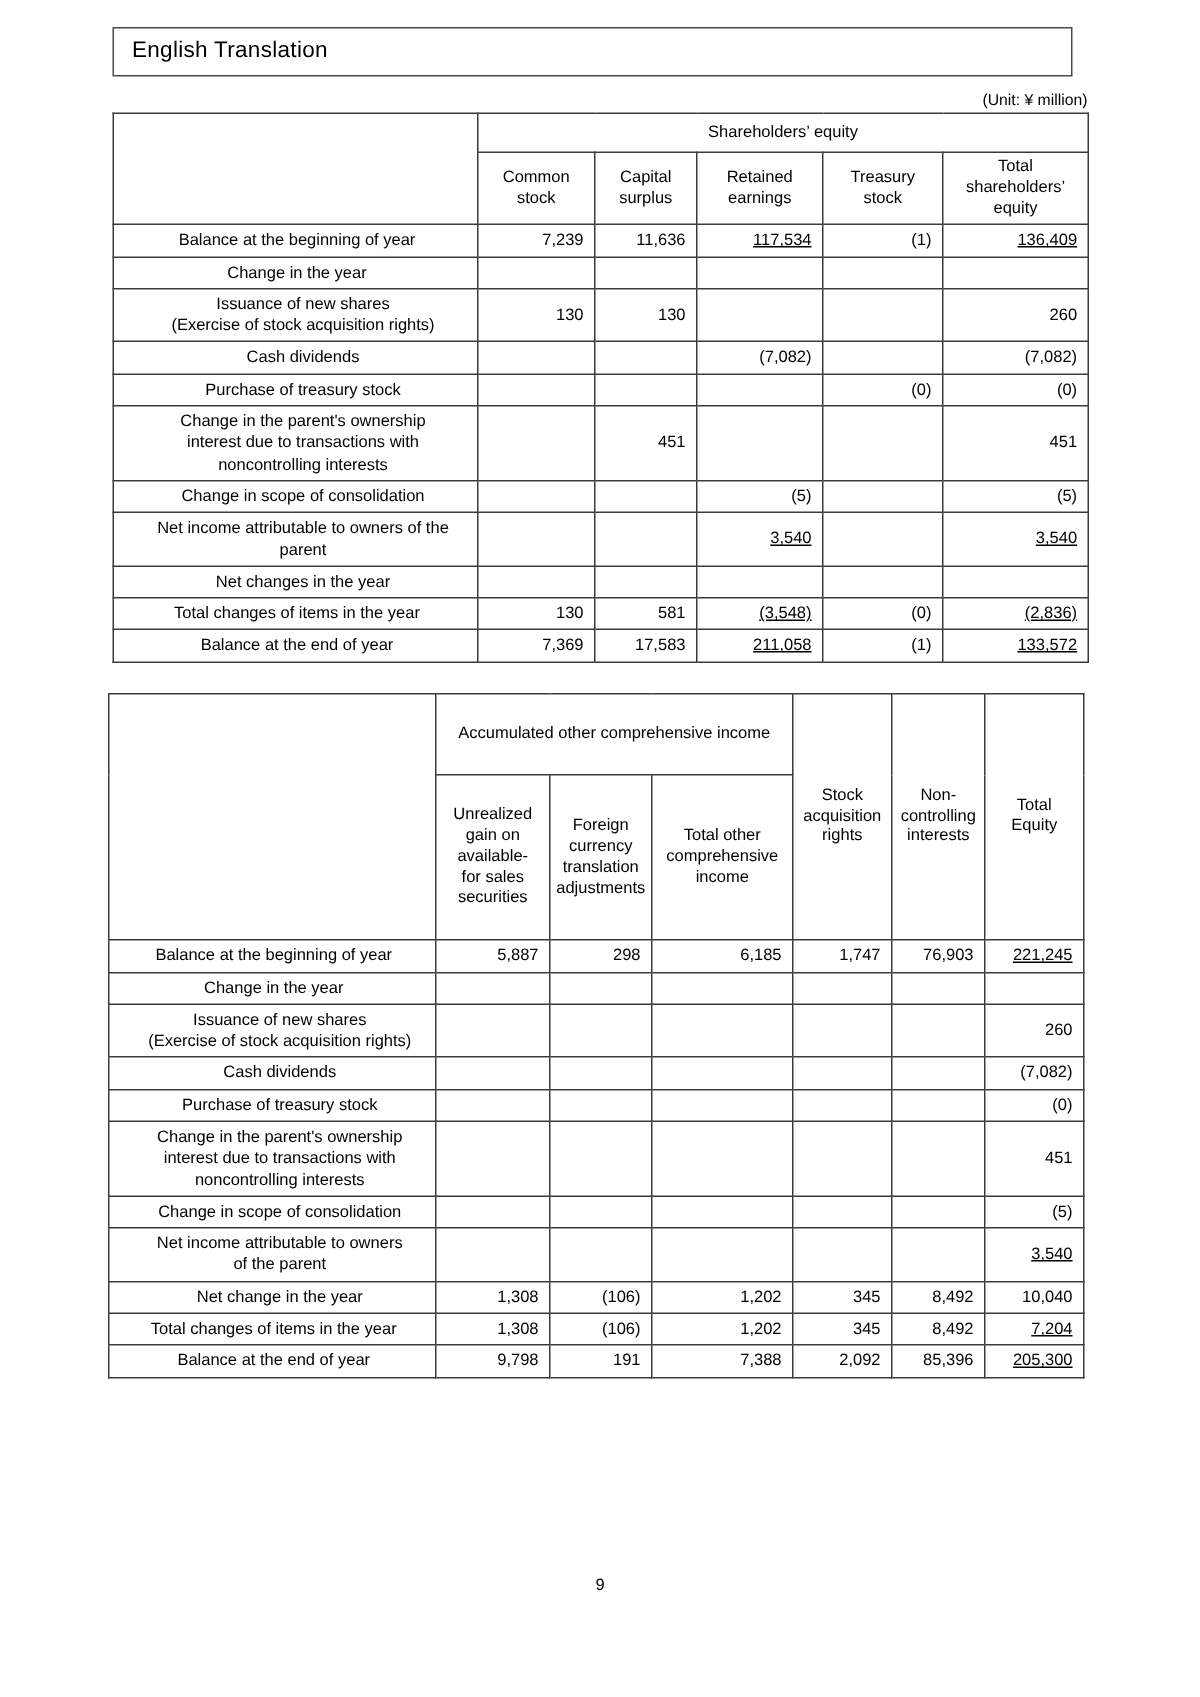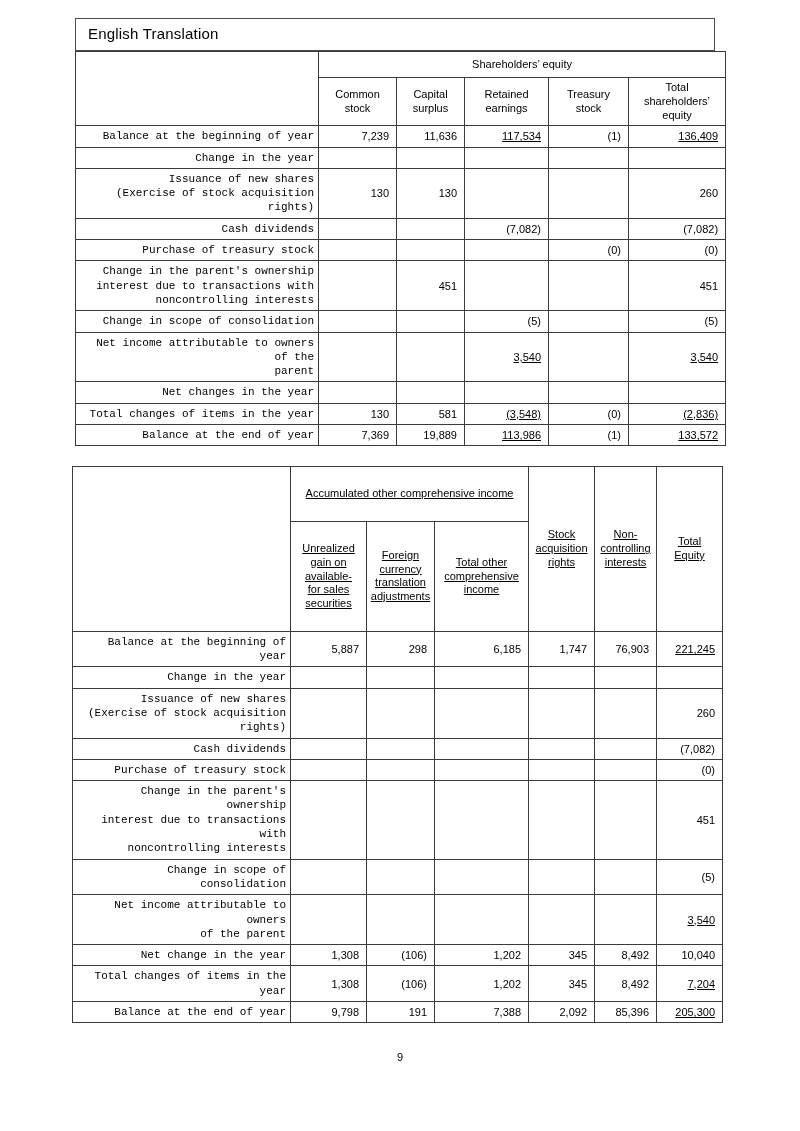--- a/index.html
+++ b/index.html
@@ -15,39 +15,40 @@
   .trans-title { font-size:15px; letter-spacing:0.2px; }
   .trans-note { font-size:9.5px; margin-top:3px; padding-left:8px; }
 
   .fy-line { font-size:11.5px; margin-top:22px; }
   .unit-line { font-size:10.5px; width:650px; text-align:right; margin-top:10px; margin-bottom:2px; }
 
   table { border-collapse:collapse; table-layout:fixed; width:650px; font-size:11px; }
   th, td { border:1px solid #3a3a3a; vertical-align:middle; }
   th { font-weight:normal; text-align:center; padding:3px 14px; white-space:pre-line; line-height:1.25; }
   th.group { height:26px; }
-  td.label { text-align:right; padding:3px 4px 3px 6px; white-space:pre-line; line-height:1.3;font-family:Liberation Mono, monospace; }
+  td.label { text-align:center; padding:3px 4px 3px 6px; white-space:pre-line; line-height:1.3; }
   td.label.indent { padding-left:14px; }
   td.num { text-align:right; padding:3px 7px; line-height:1.3; height:21px; }
   .u { text-decoration:underline; }
   .t2 { margin-top:20px; margin-left:-3px; }
-  .t2 th { padding:20px 2px;text-decoration:underline; }
+  .t2 th { padding:20px 2px; }
 
   .page-num { position:absolute; bottom:68px; left:0; width:100%; text-align:center; font-size:11px; }
 </style>
 </head>
 <body>
 
 <div class="page">
   <div class="content">
 
     <div class="trans-box">
       <div class="trans-title">English Translation</div>
     </div>
 
+    <div class="unit-line">(Unit: ¥ million)</div>
 
     <table class="t1">
       <colgroup>
         <col style="width:243px">
           <col style="width:78px">
           <col style="width:68px">
         <col style="width:84px">
           <col style="width:80px">
           <col style="width:97px">
       </colgroup>
@@ -151,22 +152,22 @@
             <td class="label">Total changes of items in the year</td>
             <td class="num">130</td>
             <td class="num">581</td>
             <td class="num"><span class="u">(3,548)</span></td>
             <td class="num">(0)</td>
             <td class="num"><span class="u">(2,836)</span></td>
           </tr>
           <tr>
             <td class="label">Balance at the end of year</td>
             <td class="num">7,369</td>
-            <td class="num">19,889</td>
-            <td class="num"><span class="u">113,986</span></td>
+            <td class="num">17,583</td>
+            <td class="num"><span class="u">211,058</span></td>
             <td class="num">(1)</td>
             <td class="num"><span class="u">133,572</span></td>
           </tr>
         </tbody>
     </table>
 
     <table class="t2">
       <colgroup>
         <col style="width:218px">
           <col style="width:76px">

